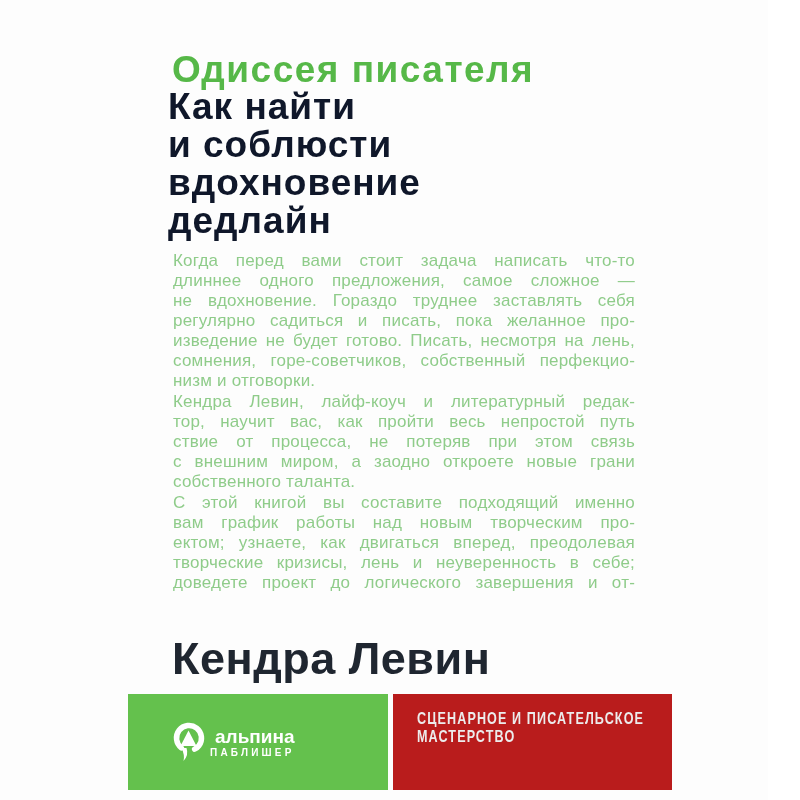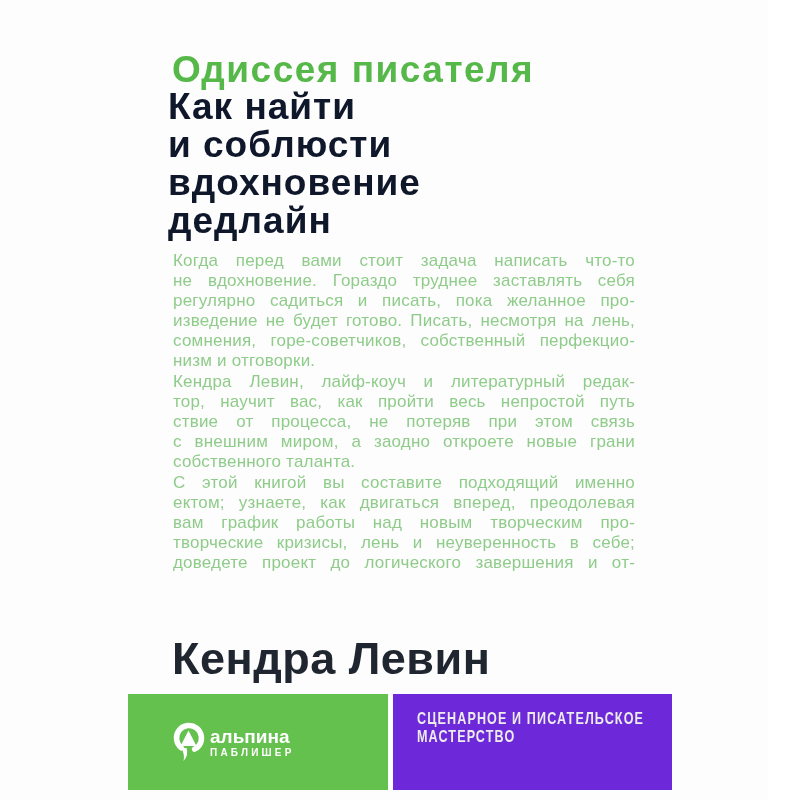--- a/index.html
+++ b/index.html
@@ -82,20 +82,21 @@
   }
   .logo-mark {
     width: 34px;
     height: 42px;
     flex: 0 0 auto;
   }
   .logo-text {
     margin-left: 4px;
     display: flex;
     flex-direction: column;
+    text-align: right;
   }
   .publisher-name {
     font-size: 19px;
     line-height: 19px;
     font-weight: 700;
     color: #ffffff;
   }
   .publisher-type {
     margin-top: 3px;
     font-size: 10px;
@@ -104,21 +105,21 @@
     letter-spacing: 3.2px;
     color: #ffffff;
     text-transform: uppercase;
   }
   .band-dark {
     position: absolute;
     left: 393px;
     top: 694px;
     width: 279px;
     height: 96px;
-    background: #6d28d9;
+    background: #b91c1c;
   }
   .badge-text {
     position: absolute;
     left: 24px;
     top: 16px;
     font-size: 17px;
     line-height: 18px;
     font-weight: 700;
     letter-spacing: 1.5px;
     color: #ececec;
@@ -137,37 +138,38 @@
   <div class="main-title">
     <div>Как найти</div>
     <div>и соблюсти</div>
     <div>вдохновение</div>
     <div>дедлайн</div>
   </div>
 
   <div class="annotation">
     <div class="ann-para">
       <div class="ann-line jl">Когда перед вами стоит задача написать что-то</div>
+      <div class="ann-line jl">длиннее одного предложения, самое сложное —</div>
       <div class="ann-line jl">не вдохновение. Гораздо труднее заставлять себя</div>
       <div class="ann-line jl">регулярно садиться и писать, пока желанное про-</div>
       <div class="ann-line jl">изведение не будет готово. Писать, несмотря на лень,</div>
       <div class="ann-line jl">сомнения, горе-советчиков, собственный перфекцио-</div>
       <div class="ann-line last">низм и отговорки.</div>
     </div>
     <div class="ann-para">
       <div class="ann-line jl">Кендра Левин, лайф-коуч и литературный редак-</div>
       <div class="ann-line jl">тор, научит вас, как пройти весь непростой путь</div>
       <div class="ann-line jl">ствие от процесса, не потеряв при этом связь</div>
       <div class="ann-line jl">с внешним миром, а заодно откроете новые грани</div>
       <div class="ann-line last">собственного таланта.</div>
     </div>
     <div class="ann-para">
       <div class="ann-line jl">С этой книгой вы составите подходящий именно</div>
+      <div class="ann-line jl">вам график работы над новым творческим про-</div>
       <div class="ann-line jl">ектом; узнаете, как двигаться вперед, преодолевая</div>
-      <div class="ann-line jl">вам график работы над новым творческим про-</div>
       <div class="ann-line jl">творческие кризисы, лень и неуверенность в себе;</div>
       <div class="ann-line jl">доведете проект до логического завершения и от-</div>
     </div>
   </div>
 
   <div class="author">Кендра Левин</div>
 
   <div class="band-green">
     <div class="logo-wrap">
       <svg class="logo-mark" viewBox="0 0 34 42" xmlns="http://www.w3.org/2000/svg" aria-hidden="true">

